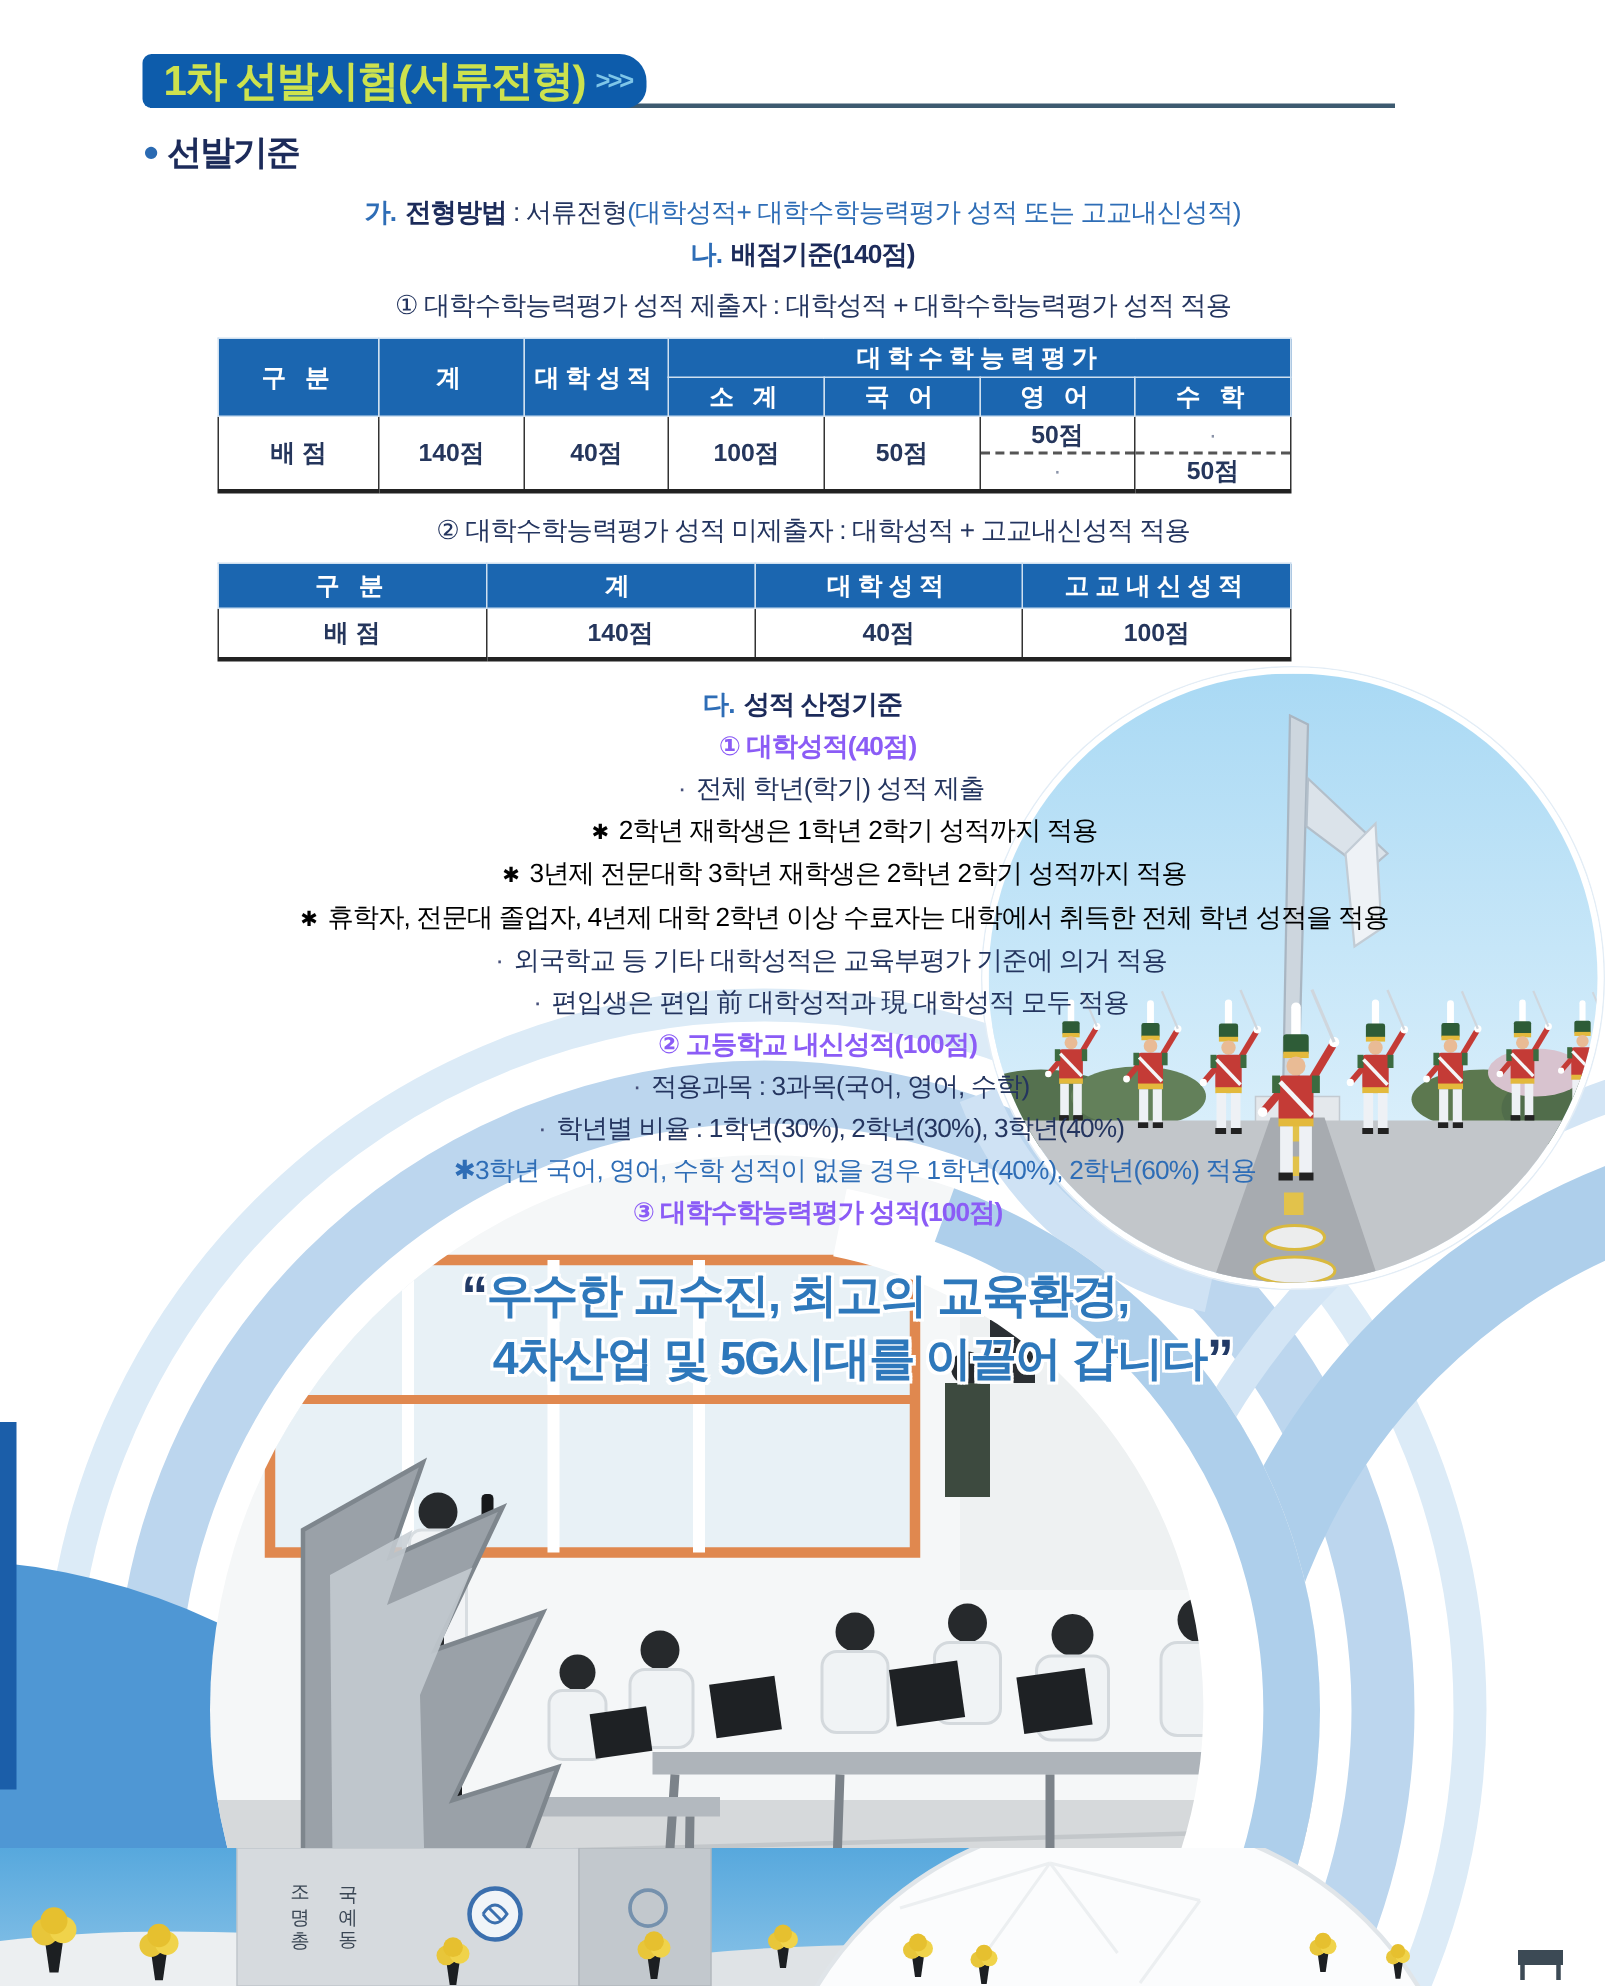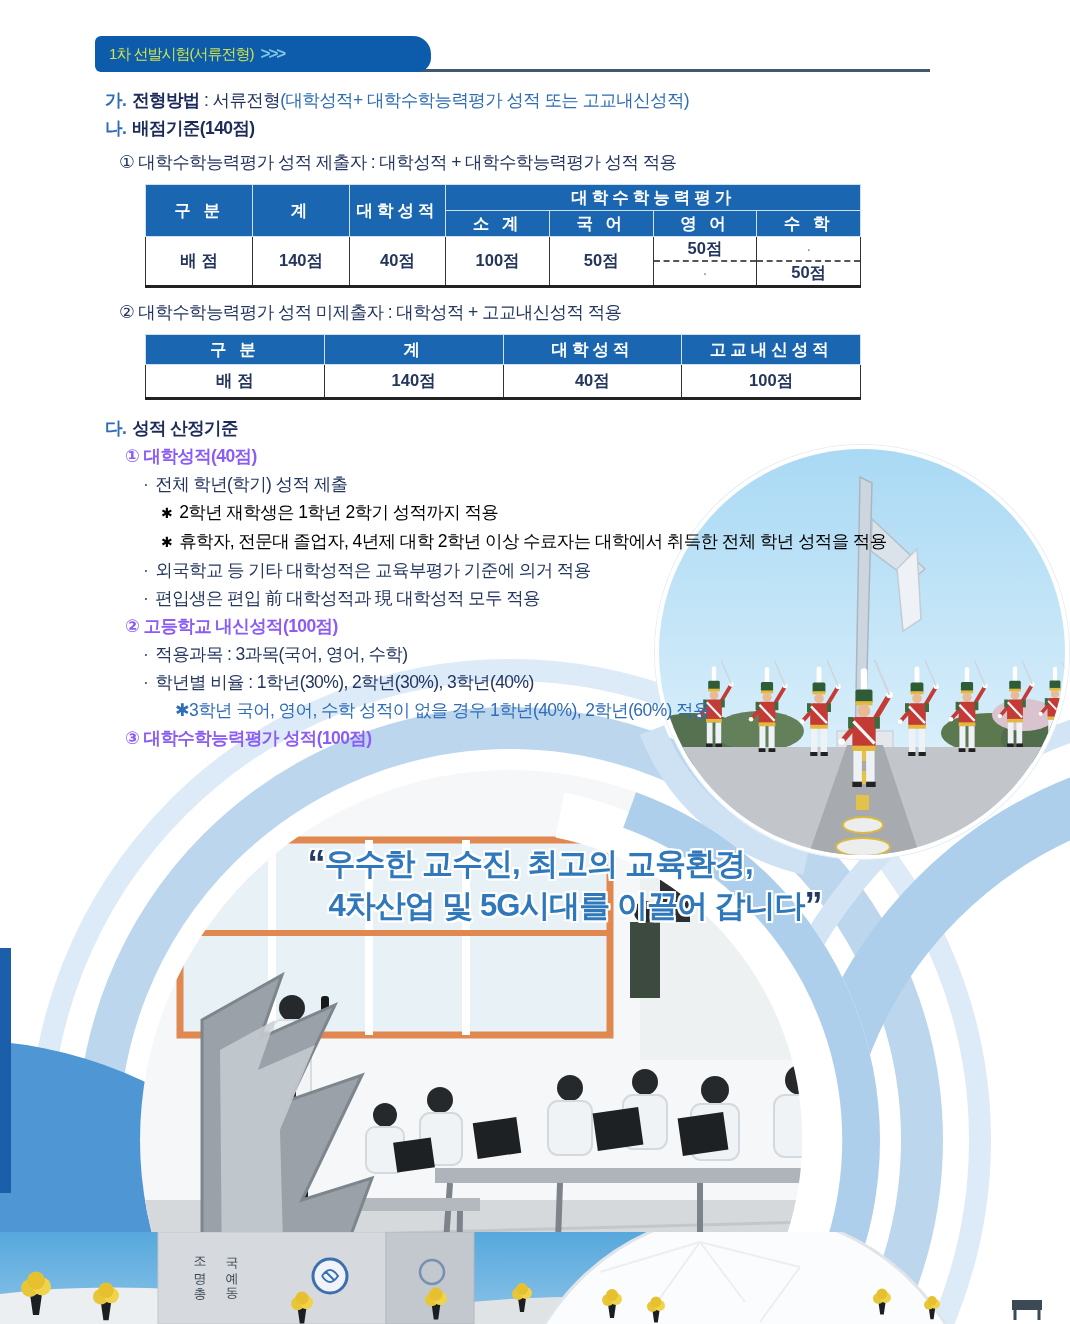--- a/index.html
+++ b/index.html
@@ -5,28 +5,28 @@
   html,body{margin:0;padding:0;background:#ffffff;}
   .page{position:relative;width:1070px;height:1324px;background:#fff;overflow:hidden;
         font-family:"Liberation Sans","DejaVu Sans",sans-serif;color:#1d2c5f;}
   svg{display:block;}
   
   .rings{position:absolute;left:0;top:0;width:1070px;height:1324px;z-index:1;pointer-events:none;}
   .left-bar{position:absolute;left:0;top:948px;width:11px;height:245px;background:#1b5ea9;z-index:6;}
   
   .title-bar{position:absolute;left:95px;top:36px;width:322px;height:36px;background:#0d5cab;
              border-radius:6px 18px 14px 6px;display:flex;align-items:center;padding-left:14px;z-index:5;}
-  .title-text{color:#cde24e;font-size:15px;font-weight:normal;letter-spacing:-1px;}
+  .title-text{color:#cde24e;font-size:28px;font-weight:bold;letter-spacing:-1px;}
   .title-chevrons{color:#7fc6e8;font-size:17px;margin-left:7px;font-weight:bold;letter-spacing:-2px;}
   .title-rule{position:absolute;left:100px;top:69px;width:830px;height:3px;background:#3d5a70;z-index:4;}
   
   .content{position:absolute;left:95px;top:86px;width:870px;z-index:4;}
   .h2{font-size:23px;font-weight:bold;color:#1c2b5a;margin:0 0 10px 0;letter-spacing:-1px;}
   .h2 .bullet{color:#2a6ab2;font-size:19px;margin-right:6px;vertical-align:2px;}
-  .line{font-size:17.5px;line-height:28px;margin:0;letter-spacing:-0.6px;}
+  .line{font-size:17.5px;line-height:28px;margin:0;letter-spacing:-0.6px;text-align:center;}
   .lbl{color:#2e6db6;font-weight:bold;margin-right:6px;}
   .bold-navy{color:#1c2b5a;font-weight:bold;}
   .navy{color:#24355f;}
   .blue{color:#2e6db6;}
   .ind1{padding-left:10px;}
   .note{padding-left:24px;color:#24355f;margin-top:6px;}
   .grp{padding-left:30px;color:#8b5cf6;font-weight:600;}
   .dotline{padding-left:48px;color:#24355f;}
   .dotline .dot{color:#47507a;margin-right:7px;}
   .starline{padding-left:66px;color:#000000;}
@@ -84,20 +84,23 @@
 
   <div class="left-bar"></div>
 
   <div class="title-bar">
     <span class="title-text">1차 선발시험(서류전형)</span>
     <span class="title-chevrons">&gt;&gt;&gt;</span>
   </div>
   <div class="title-rule"></div>
 
   <div class="content">
+    <div class="h2">
+      <span class="bullet">●</span><span>선발기준</span>
+    </div>
 
     <p class="line ind1">
       <span class="lbl">가.</span><span class="bold-navy">전형방법</span><span class="navy"> : 서류전형</span><span class="blue">(대학성적+ 대학수학능력평가 성적 또는 고교내신성적)</span>
     </p>
     <p class="line ind1">
       <span class="lbl">나.</span><span class="bold-navy">배점기준(140점)</span>
     </p>
 
     <p class="line note">① 대학수학능력평가 성적 제출자 : 대학성적 + 대학수학능력평가 성적 적용</p>
 
@@ -171,20 +174,21 @@
     </tbody>
       </table>
 
     <p class="line ind1 mt14">
       <span class="lbl">다.</span><span class="bold-navy">성적 산정기준</span>
     </p>
 
     <p class="line grp">① 대학성적(40점)</p>
     <p class="line dotline"><span class="dot">·</span><span>전체 학년(학기) 성적 제출</span></p>
     <p class="line starline"><span class="star">✱</span><span>2학년 재학생은 1학년 2학기 성적까지 적용</span></p>
+    <p class="line starline"><span class="star">✱</span><span>3년제 전문대학 3학년 재학생은 2학년 2학기 성적까지 적용</span></p>
     <p class="line starline"><span class="star">✱</span><span>휴학자, 전문대 졸업자, 4년제 대학 2학년 이상 수료자는 대학에서 취득한 전체 학년 성적을 적용</span></p>
     <p class="line dotline"><span class="dot">·</span><span>외국학교 등 기타 대학성적은 교육부평가 기준에 의거 적용</span></p>
     <p class="line dotline"><span class="dot">·</span><span>편입생은 편입 前 대학성적과 現 대학성적 모두 적용</span></p>
 
     <p class="line grp">② 고등학교 내신성적(100점)</p>
     <p class="line dotline"><span class="dot">·</span><span>적용과목 : 3과목(국어, 영어, 수학)</span></p>
     <p class="line dotline"><span class="dot">·</span><span>학년별 비율 : 1학년(30%), 2학년(30%), 3학년(40%)</span></p>
     <p class="line starline2"><span class="star">✱</span><span>3학년 국어, 영어, 수학 성적이 없을 경우 1학년(40%), 2학년(60%) 적용</span></p>
 
     <p class="line grp">③ 대학수학능력평가 성적(100점)</p>

